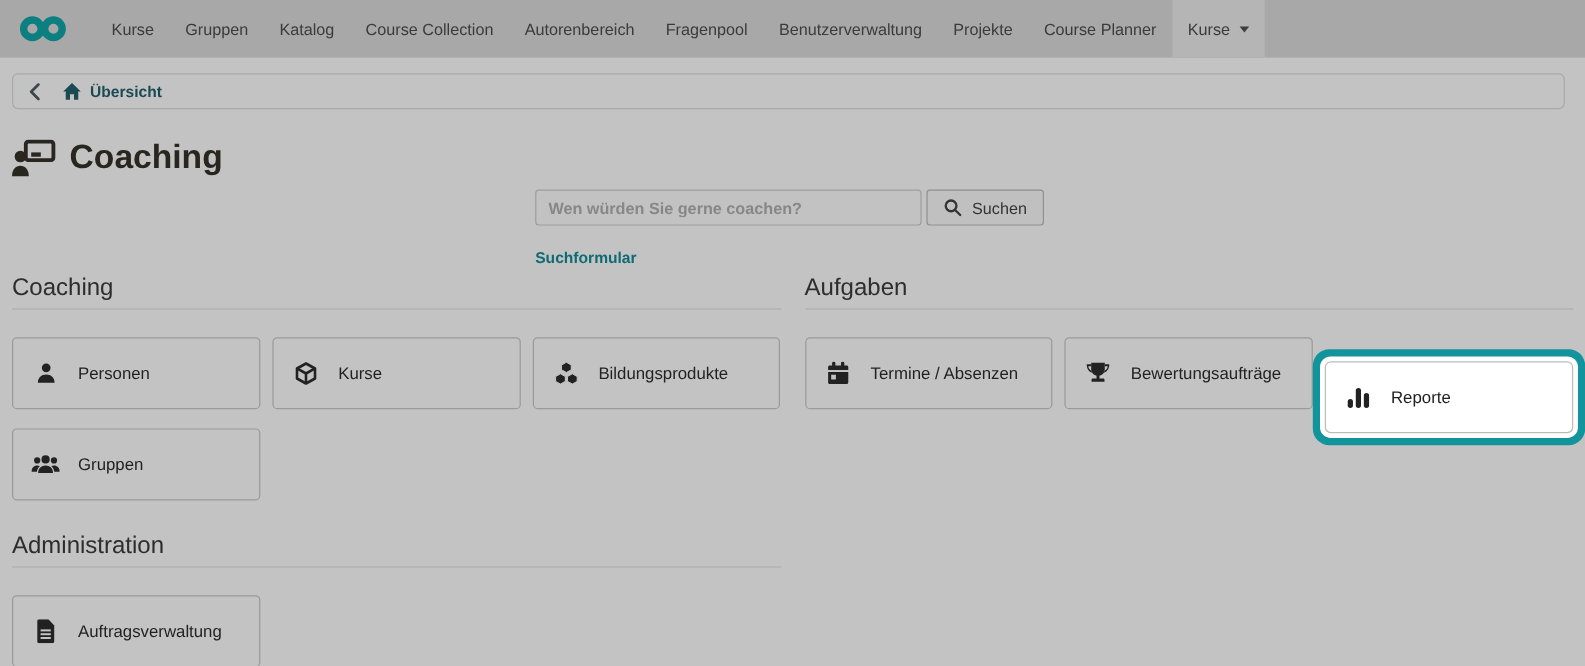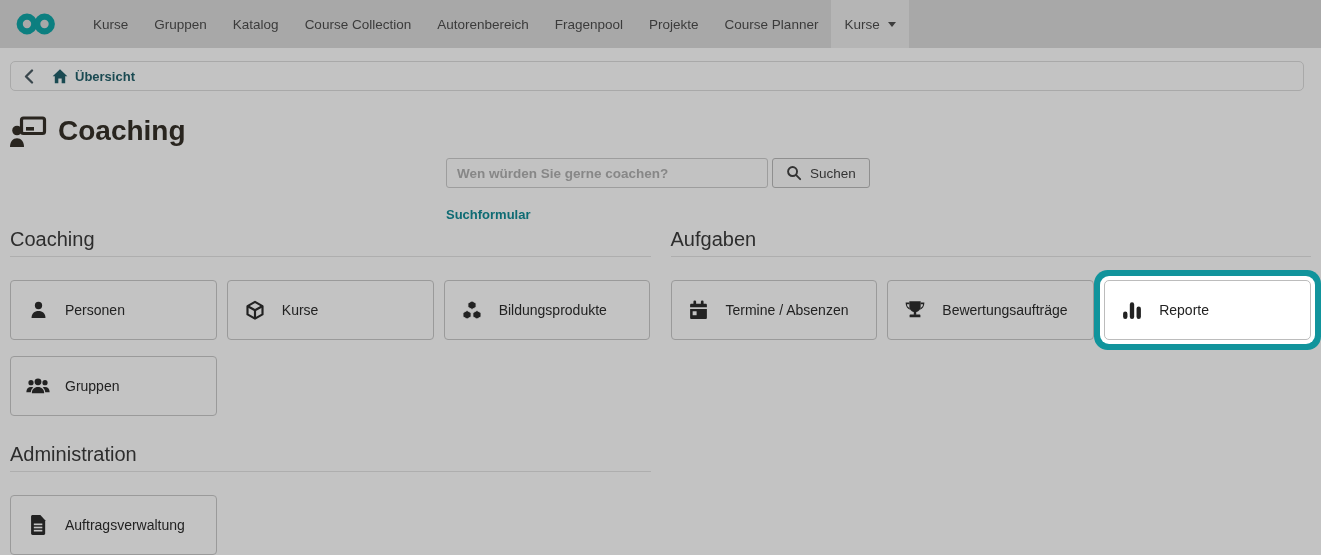--- a/index.html
+++ b/index.html
@@ -45,41 +45,42 @@
                text-decoration:none; cursor:pointer; }
 
   .sections-grid { display:grid; grid-template-columns:1fr 1fr; column-gap:20px; row-gap:27px; margin-top:5px; align-items:start; }
   .section h2 { font-size:20px; font-weight:400; color:#2d2d2d; padding-bottom:5px; border-bottom:1px solid #aeaeae; }
   .tile-grid { display:grid; grid-template-columns:repeat(3,1fr); gap:16px 10px; margin-top:23px; }
   .tile { height:60px; border:1px solid #9a9a9a; border-radius:4px; background:transparent; display:flex;
           align-items:center; padding:0 8px 0 15px; gap:15px; cursor:pointer; font-size:14px; color:#222;
           font-family:"Liberation Sans",sans-serif; text-align:left; }
   .tile .ticon { display:flex; align-items:center; justify-content:center; width:24px; flex:0 0 24px; }
   .tile.highlight { background:#ffffff; border-color:#bcbcbc; border-radius:5px;
-                    box-shadow:0 0 0 4px #ffffff, 0 0 0 10px #11949c; position:relative; z-index:2; }
+                    box-shadow:0 0 0 4px #ffffff, 0 0 0 10px #11949c; position:relative; z-index:2;margin-top:20px; }
 </style>
 </head>
 <body>
 
 <div class="screen">
 
   <div class="topbar">
     <div class="logo">
       <svg width="40" height="24" viewBox="0 0 40 24">
         <circle cx="11" cy="12" r="7.3" fill="none" stroke="#0c7f80" stroke-width="6.2"></circle>
         <circle cx="28.5" cy="12" r="7.3" fill="none" stroke="#0c7f80" stroke-width="6.2"></circle>
       </svg>
     </div>
     <div class="nav">
       <div class="nav-item">Kurse</div>
       <div class="nav-item">Gruppen</div>
       <div class="nav-item">Katalog</div>
       <div class="nav-item">Course Collection</div>
       <div class="nav-item">Autorenbereich</div>
       <div class="nav-item">Fragenpool</div>
+      <div class="nav-item">Benutzerverwaltung</div>
       <div class="nav-item">Projekte</div>
       <div class="nav-item">Course Planner</div>
       <div class="nav-item active">
         <span>Kurse</span>
         <span class="caret"></span>
       </div>
     </div>
   </div>
 
   <div class="breadcrumb">

